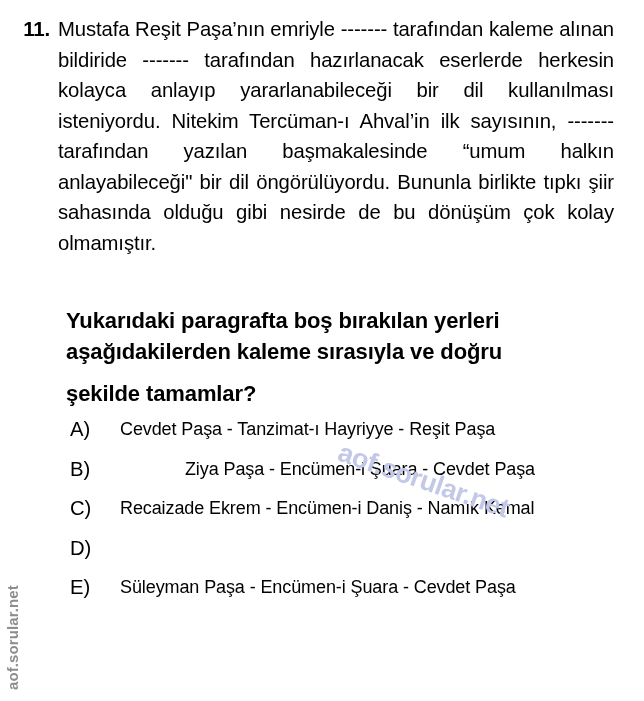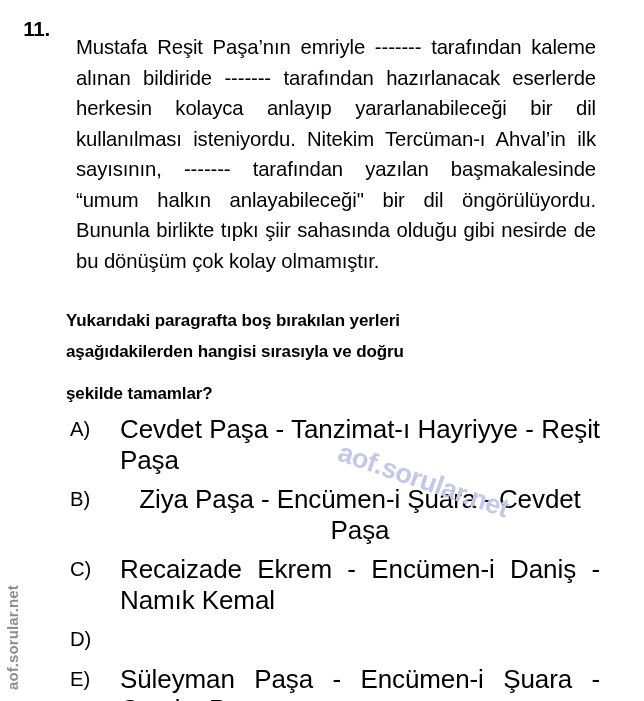--- a/index.html
+++ b/index.html
@@ -56,30 +56,30 @@
     box-sizing: border-box;
   }
 
   .paragraph {
     font-size: 20.3px;
     line-height: 30.5px;
     text-align: justify;
     text-justify: inter-word;
     letter-spacing: -0.1px;
     word-spacing: 0px;
-    margin: 18px;
+    margin: 0;
   }
 
   
   .prompt {
     position: absolute;
     left: 66px;
     top: 306px;
     width: 556px;
-    font-size: 17px;
+    font-size: 22px;
     font-weight: bold;
     line-height: 30.5px;
     text-align: justify;
     text-justify: inter-word;
     letter-spacing: -0.1px;
     margin: 0;
   }
   .prompt .last-line {
     text-align: left;
     margin-top: 12px;
@@ -107,21 +107,21 @@
     font-size: 20.3px;
     line-height: 30.5px;
     letter-spacing: -0.1px;
   }
 
   .option-text {
     width: 502px;
     flex: 0 0 502px;
     box-sizing: border-box;
     padding-right: 22px;
-    font-size: 26px;
+    font-size: 18px;
     line-height: 30.5px;
     text-align: justify;
     text-justify: inter-word;
     letter-spacing: -0.1px;
   }
   .option-text.nowrapjust {
     text-align: center;
   }
 
   
@@ -166,21 +166,21 @@
     <div class="q-row">
       <div class="q-number">11.</div>
       <div class="q-body">
         <p class="paragraph">Mustafa Reşit Paşa’nın emriyle ------- tarafından kaleme alınan bildiride ------- tarafından hazırlanacak eserlerde herkesin kolayca anlayıp yararlanabileceği bir dil kullanılması isteniyordu. Nitekim Tercüman-ı Ahval’in ilk sayısının, ------- tarafından yazılan başmakalesinde “umum halkın anlayabileceği" bir dil öngörülüyordu. Bununla birlikte tıpkı şiir sahasında olduğu gibi nesirde de bu dönüşüm çok kolay olmamıştır.</p>
       </div>
     </div>
   </div>
 
   <div class="prompt">
     <div>Yukarıdaki paragrafta boş bırakılan yerleri</div>
-    <div>aşağıdakilerden hangisi sırasıyla ve doğru</div>
+    <div>aşağıdakilerden kaleme sırasıyla ve doğru</div>
     <div class="last-line">şekilde tamamlar?</div>
   </div>
 
   <div class="options">
 
     <div class="option">
       <div class="option-letter">A)</div>
       <div class="option-text">Cevdet Paşa - Tanzimat-ı Hayriyye - Reşit Paşa</div>
     </div>
 

